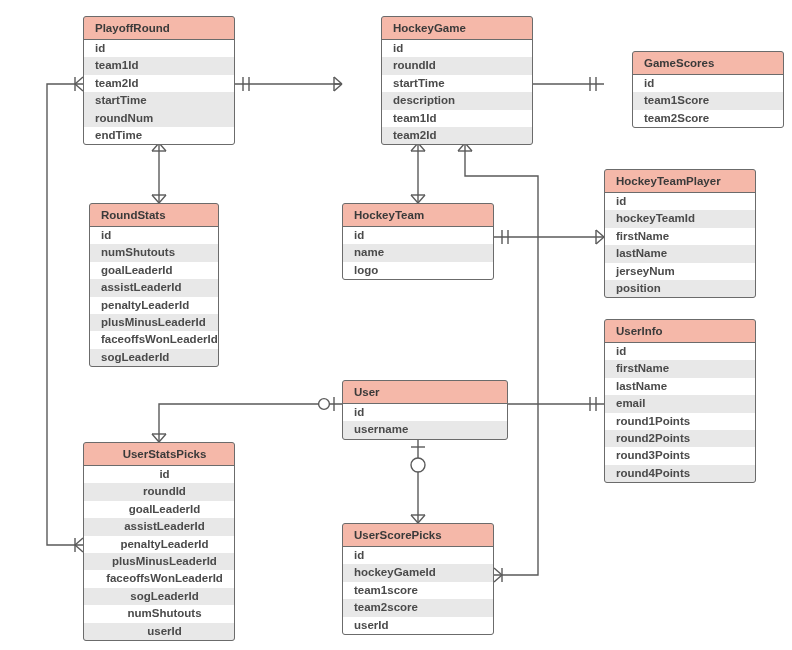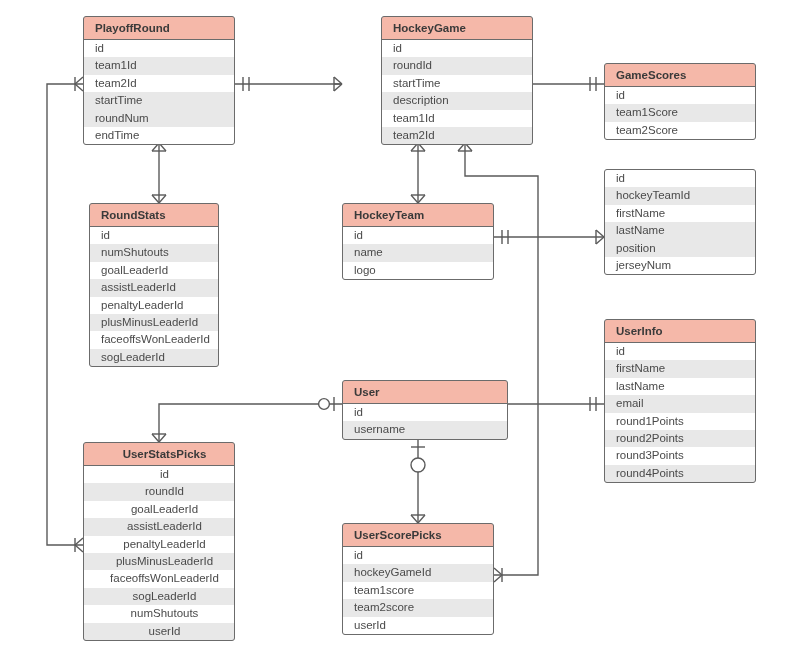--- a/index.html
+++ b/index.html
@@ -35,20 +35,21 @@
   }
   .entity .field{
     height:17.4px;
     line-height:17.4px;
     font-size:11.5px;
     color:#4a4a4a;
     padding:0 0 12px 11px;
     box-sizing:border-box;
     white-space:nowrap;
     background:#ffffff;
+    font-weight:bold;
   }
   .entity .field.alt{background:#e8e8e8;}
 </style>
 </head>
 <body>
 
 <div id="canvas">
 
   <svg class="wires" viewBox="0 0 792 650" xmlns="http://www.w3.org/2000/svg">
     <g stroke="#5a5a5a" stroke-width="1.4" fill="none" stroke-linecap="butt">
@@ -151,21 +152,21 @@
   <div class="entity" style="left:342px;top:16px;width:152px;margin-left:39px;">
     <div class="title">HockeyGame</div>
     <div class="field">id</div>
     <div class="field alt">roundId</div>
     <div class="field">startTime</div>
     <div class="field alt">description</div>
     <div class="field">team1Id</div>
     <div class="field alt">team2Id</div>
   </div>
 
-  <div class="entity" style="left:604px;top:51px;width:152px;margin-top:12px;">
+  <div class="entity" style="left:632px;top:51px;width:152px;">
     <div class="title">GameScores</div>
     <div class="field">id</div>
     <div class="field alt">team1Score</div>
     <div class="field">team2Score</div>
   </div>
 
   <div class="entity" style="left:89px;top:203px;width:130px;">
     <div class="title">RoundStats</div>
     <div class="field">id</div>
     <div class="field alt">numShutouts</div>
@@ -178,26 +179,27 @@
   </div>
 
   <div class="entity" style="left:342px;top:203px;width:152px;">
     <div class="title">HockeyTeam</div>
     <div class="field">id</div>
     <div class="field alt">name</div>
     <div class="field">logo</div>
   </div>
 
   <div class="entity" style="left:604px;top:169px;width:152px;">
+    <div class="title">HockeyTeamPlayer</div>
     <div class="field">id</div>
     <div class="field alt">hockeyTeamId</div>
     <div class="field">firstName</div>
     <div class="field alt">lastName</div>
+    <div class="field">jerseyNum</div>
     <div class="field alt">position</div>
-    <div class="field">jerseyNum</div>
   </div>
 
   <div class="entity" style="left:604px;top:319px;width:152px;">
     <div class="title">UserInfo</div>
     <div class="field">id</div>
     <div class="field alt">firstName</div>
     <div class="field">lastName</div>
     <div class="field alt">email</div>
     <div class="field">round1Points</div>
     <div class="field alt">round2Points</div>

